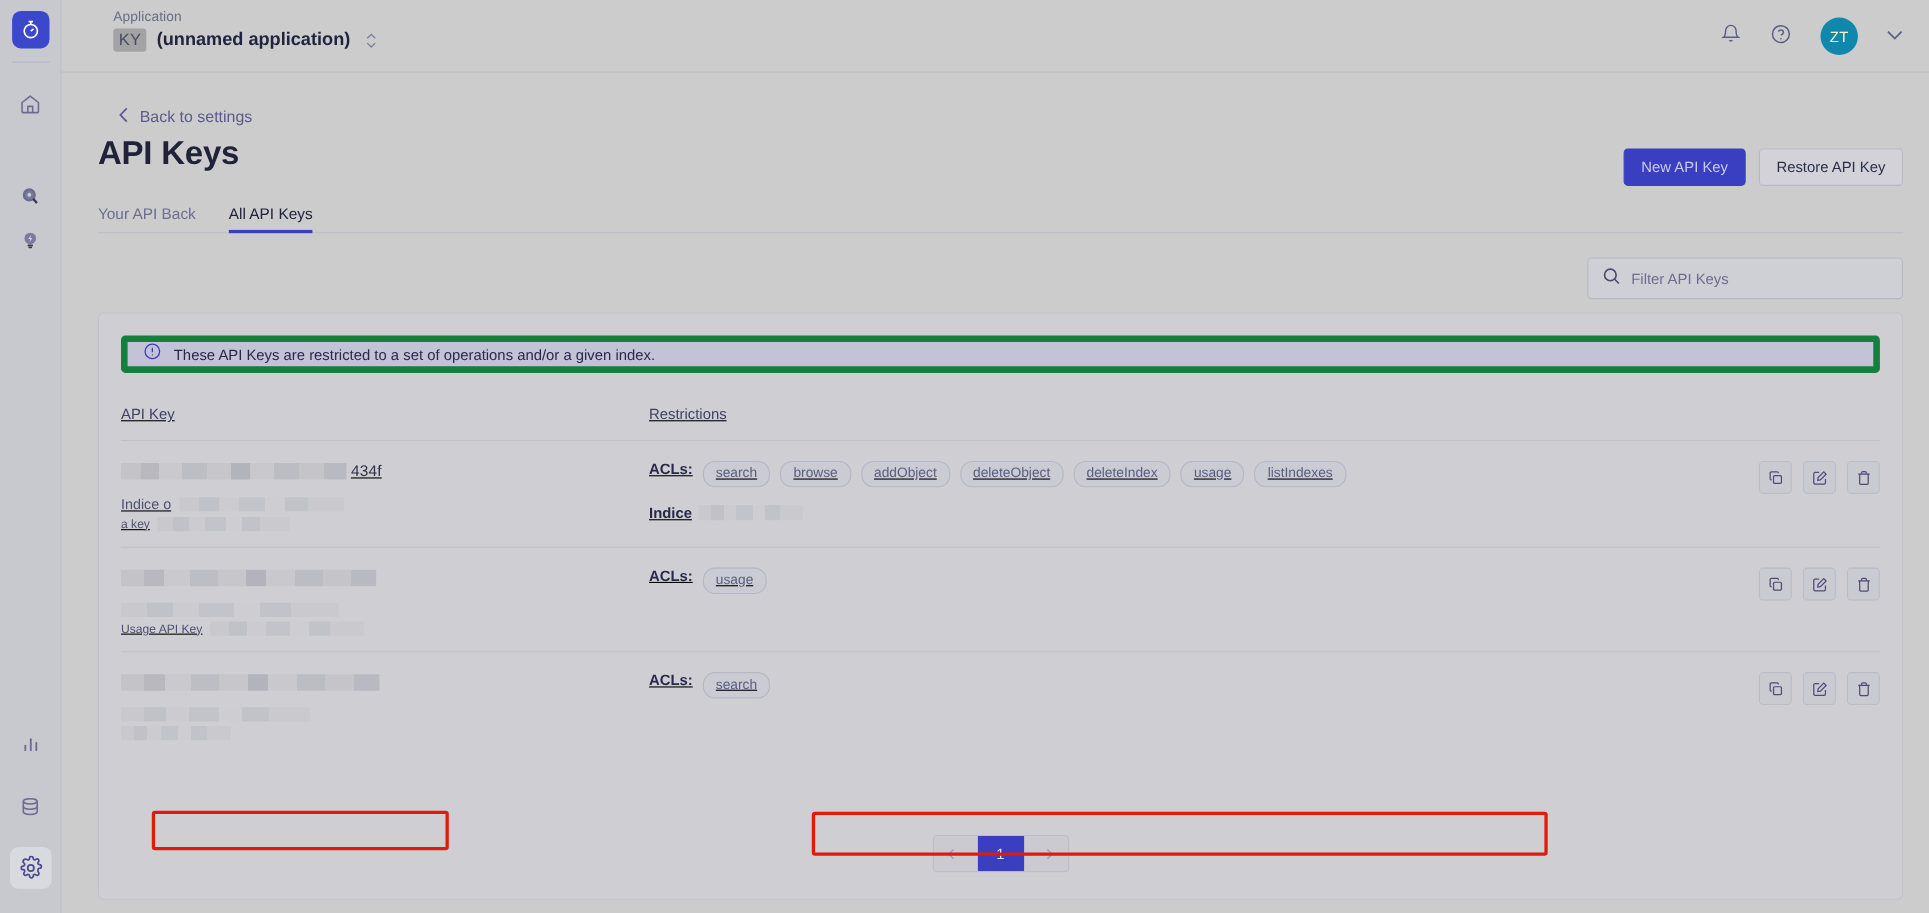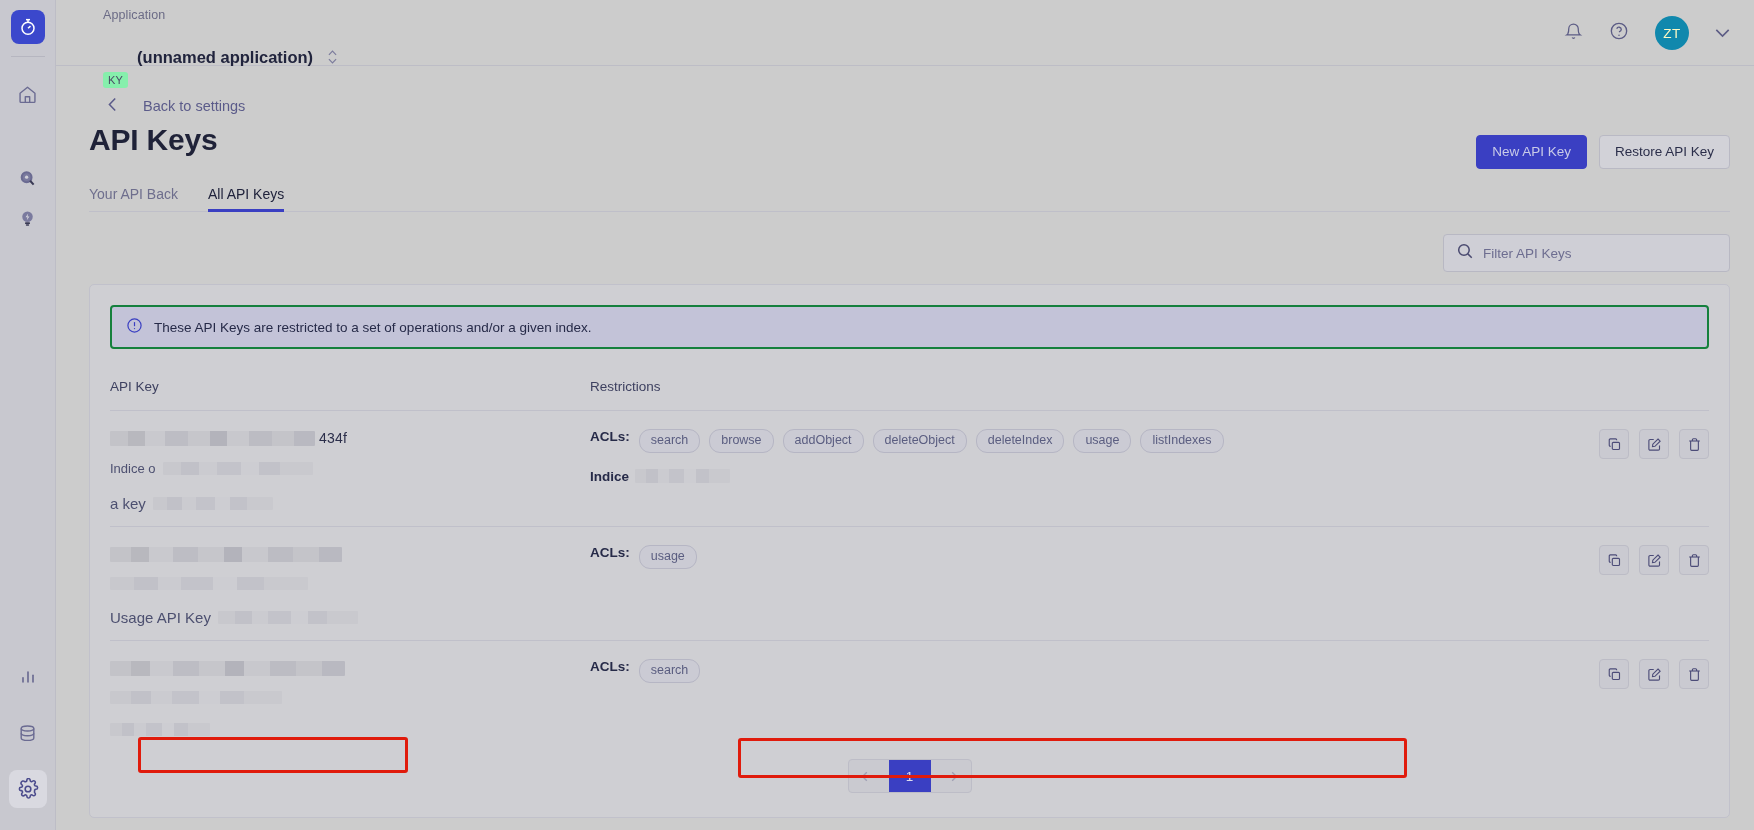--- a/index.html
+++ b/index.html
@@ -37,45 +37,44 @@
   #topbar {
     position: absolute; left: 56px; top: 0; right: 0; height: 66px;
     border-bottom: 1px solid #bdbdc6;
   }
   #app-switcher { position: absolute; left: 47px; top: 8px; }
   #app-label {
     font-size: 12.5px; color: #6b6b86; letter-spacing: .1px;
   }
   #app-row { display: flex; align-items: center; gap: 9px; margin-top: 4px; }
   #app-badge {
-    background: #86efac; color: #4a4a66; font-size: 11px;
+    background: #a3a3a3; color: #4a4a66; font-size: 15px;
     padding: 2px 5px 2px 5px; border-radius: 3px; font-weight: 500;
     letter-spacing: .2px;
-    margin-top: 46px;
   }
   #app-name { font-size: 16.5px; font-weight: bold; color: #21243d; }
   #app-chevrons { display: flex; flex-direction: column; gap: 2px; margin-left: 6px; }
 
   #topbar-right {
     position: absolute; right: 24px; top: 0; height: 66px;
     display: flex; align-items: center; gap: 26px;
   }
   #avatar {
     width: 34px; height: 34px; border-radius: 50%;
     background: #1088ad; color: #fef9c3;
     display: flex; align-items: center; justify-content: center;
     font-size: 13.5px; font-weight: 500; letter-spacing: .4px;
   }
 
   
   #content { position: absolute; left: 56px; top: 66px; right: 0; bottom: 0; }
 
   #back-link {
     position: absolute; left: 52px; top: 31px;
-    display: flex; align-items: center; gap: 26px;
+    display: flex; align-items: center; gap: 10px;
     color: #5b5b8a; font-size: 14.5px; cursor: pointer;
   }
 
   #page-title {
     position: absolute; left: 33px; top: 57px;
     font-size: 30px; font-weight: bold; color: #1f2238;
     letter-spacing: -.2px;
   }
 
   #header-actions {
@@ -119,28 +118,28 @@
   }
   #filter-input::placeholder { color: #6d6d90; }
 
   
   #card {
     position: absolute; left: 33px; right: 24px; top: 218px; bottom: 12px;
     background: #cfcfd3; border: 1px solid #c1c1cb; border-radius: 5px;
   }
 
   #notice {
-    margin: 20px 20px 0 20px; height: 44px;
-    background: #c3c3d8; border: 2px solid #15803d; border-radius: 4px;
+    margin: 20px 20px 0 20px; height: 34px;
+    background: #c3c3d8; border: 6px solid #15803d; border-radius: 4px;
     display: flex; align-items: center; gap: 11px; padding: 0 14px;
   }
   #notice-text { font-size: 13.5px; color: #262a48; }
 
   
-  #table { margin: 0 20px; }
+  #table { margin: 0 20px; text-decoration: underline; }
   #thead {
     display: flex; height: 48px; align-items: center;
     border-bottom: 1px solid #c0c0ca; margin-top: 14px;
   }
   .th { font-size: 13.5px; color: #3e4160; }
   .col-key { width: 480px; }
   .col-res { flex: 1 1 auto; }
 
   .trow {
     display: flex; align-items: flex-start;
@@ -169,21 +168,21 @@
     border-radius: 1px;
   }
   .redact.light {
     background: linear-gradient(90deg,#c8c8cd 0 12%, #c1c1c8 12% 24%, #cbcbd0 24% 36%,
       #c3c3ca 36% 52%, #cdcdd2 52% 64%, #c2c2c9 64% 78%, #c9c9ce 78% 100%);
   }
 
   .key-line1 { display: flex; align-items: center; height: 22px; }
   .key-suffix { font-size: 14px; color: #2b2e4a; margin-left: 4px; letter-spacing: .2px; }
   .key-meta { font-size: 13px; color: #4d5070; margin-top: 12px; display: flex; align-items: center; }
-  .key-meta2 { font-size: 15px; color: #4d5070; margin-top: 19px; display: flex; align-items: center; }
+  .key-meta2 { font-size: 11px; color: #4d5070; margin-top: 4px; display: flex; align-items: center; }
 
   .acl-row { display: flex; align-items: flex-start; gap: 9px; flex-wrap: wrap; }
   .acl-label { font-size: 13.5px; color: #262a48; font-weight: bold; }
   .tag {
     font-size: 12.5px; color: #5a5d80;
     background: #cbcbd4; border: 1px solid #b6b6c4;
     border-radius: 11px; padding: 3px 11px; line-height: 1.25;
     cursor: pointer;
   }
   .indices-row { display: flex; align-items: center; gap: 6px; margin-top: 16px; }

